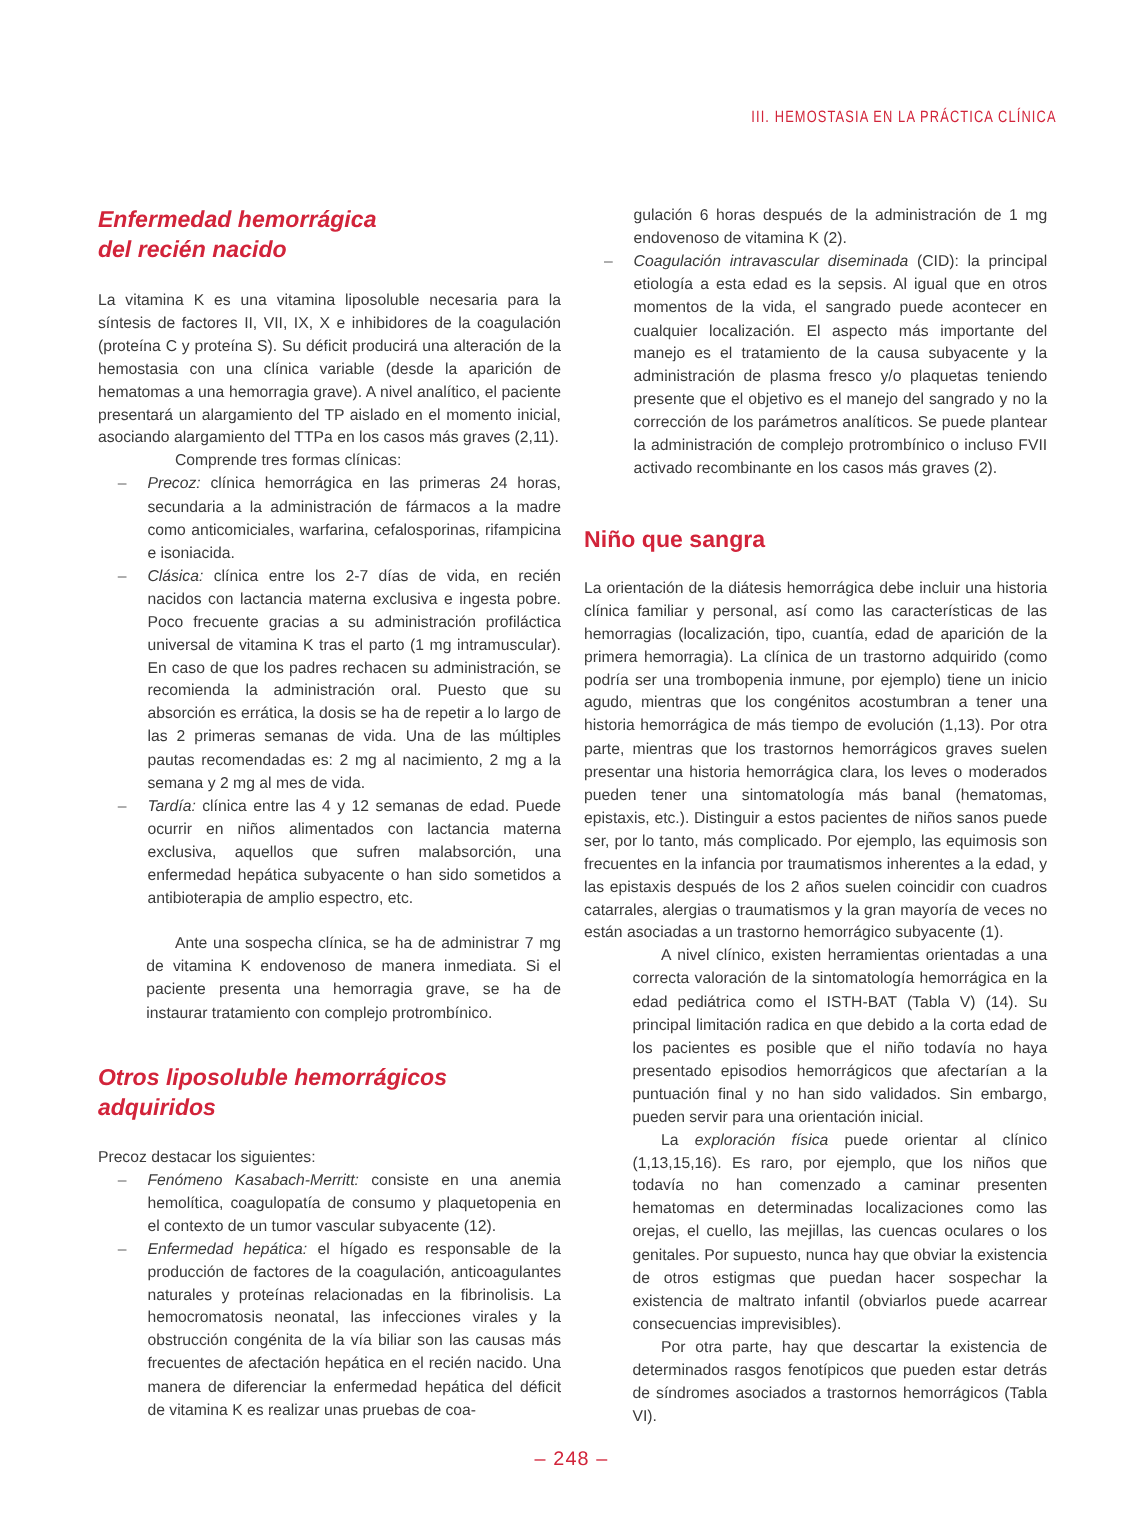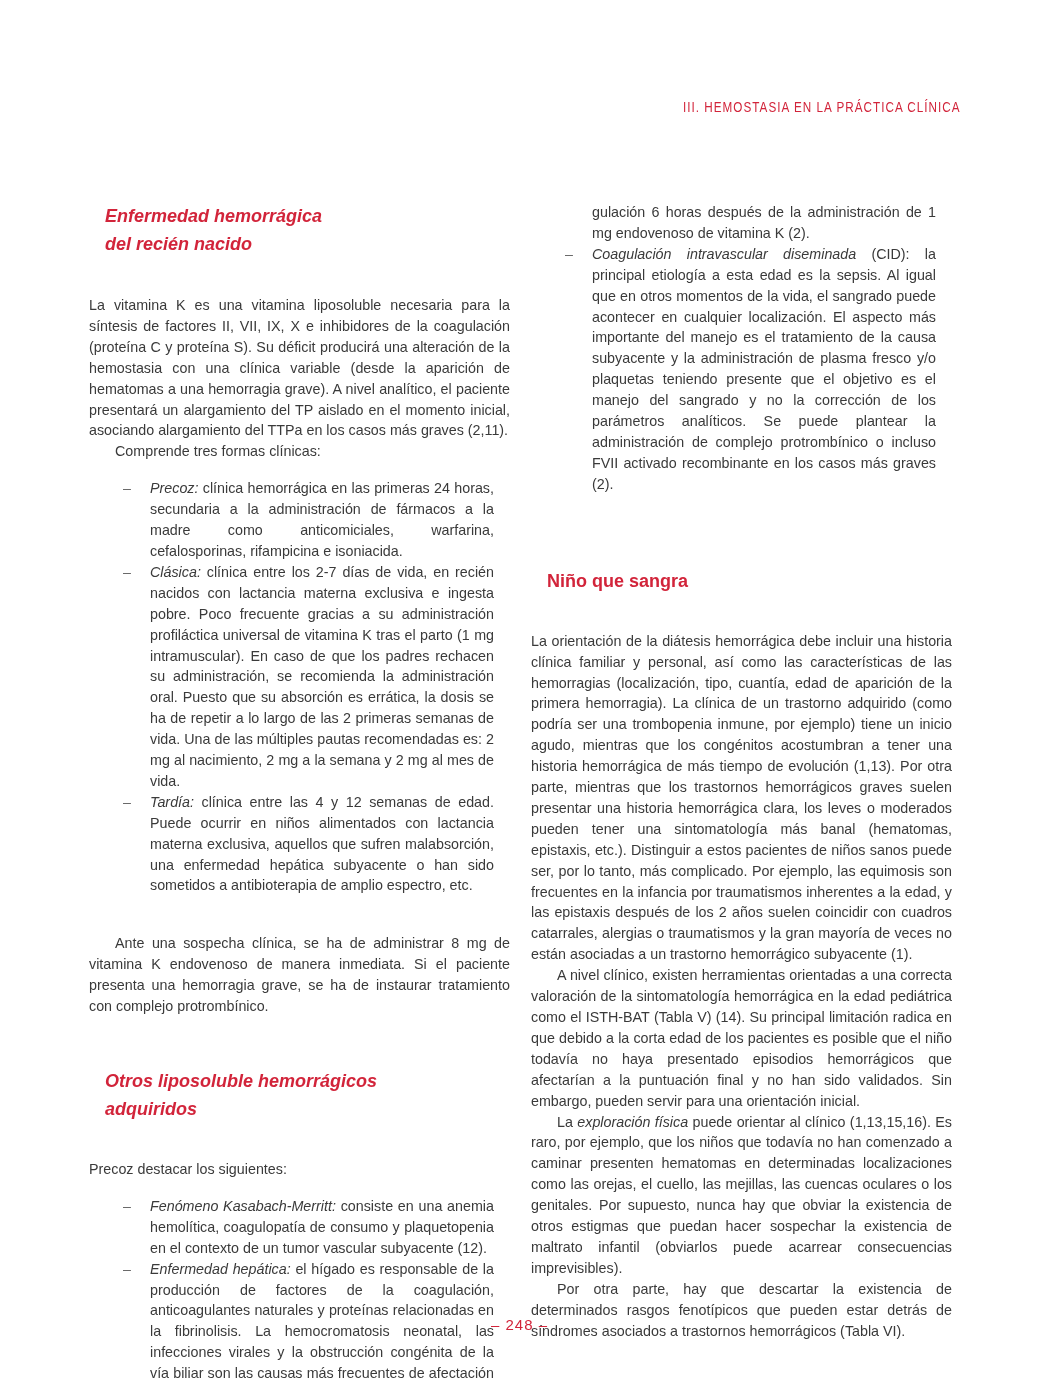--- a/index.html
+++ b/index.html
@@ -5,30 +5,30 @@
   html, body { margin: 0; padding: 0; background: #ffffff; }
   body { width: 1039px; height: 1387px; position: relative; overflow: hidden;
          font-family: "Liberation Sans", sans-serif; color: #3a3a3a; }
   .running-head { position: absolute; left: 89px; top: 98px; width: 862px; display: flex; align-items: flex-end; flex-direction: column; }
   .running-head .title { font-family: "Liberation Sans Narrow", "Liberation Sans", sans-serif; font-size: 15px; letter-spacing: 1.3px;
          color: #d2243a; white-space: nowrap; transform: scaleX(0.78); transform-origin: left bottom; display: inline-block; width: 268px; }
   .running-head .rule { flex: 1; border-bottom: 1px solid #d2243a; margin-bottom: 2px; margin-left: 0; }
   .col { position: absolute; top: 186px; width: 421px; font-size: 14.3px; line-height: 20.9px; text-align: justify; }
   .col.left { left: 89px; }
   .col.right { left: 531px; }
-  h2 { font-family: "Liberation Sans", sans-serif; font-weight: bold; color: #d2243a; margin: 16px; font-size: 18px; line-height: 28px; }
+  h2 { font-family: "Liberation Sans", sans-serif; font-weight: bold; color: #d2243a; margin: 0; font-size: 21px; line-height: 28px; }
   h2.it { font-style: italic; }
   p { margin: 0; }
-  .indent { text-indent: 26px; }
-  ul.dash { list-style: none; margin: 16px; padding: 0 0 0 45px; }
+  .indent { text-indent: 26px; margin-left: 44px; }
+  ul.dash { list-style: none; margin: 0; padding: 0 0 0 45px; }
   ul.dash li { position: relative; }
   ul.dash li::before { content: "–"; position: absolute; left: -27px; color: #6a6a6a; }
   em { font-style: italic; }
   .page-num { position: absolute; top: 1316px; left: 0; width: 1039px; text-align: center; color: #d2243a;
-              font-size: 15px; letter-spacing: 1px; }
+              font-size: 18px; letter-spacing: 1px; }
 </style>
 </head>
 <body>
 
 <div class="running-head">
   <span class="title">III. HEMOSTASIA EN LA PRÁCTICA CLÍNICA</span>
   <span class="rule"></span>
 </div>
 
 <div class="col left">
@@ -38,21 +38,21 @@
   </h2>
   <div style="height:21px"></div>
   <p>La vitamina K es una vitamina liposoluble necesaria para la síntesis de factores II, VII, IX, X e inhibidores de la coagulación (proteína C y proteína S). Su déficit producirá una alteración de la hemostasia con una clínica variable (desde la aparición de hematomas a una hemorragia grave). A nivel analítico, el paciente presentará un alargamiento del TP aislado en el momento inicial, asociando alargamiento del TTPa en los casos más graves (2,11).</p>
   <p class="indent">Comprende tres formas clínicas:</p>
   <ul class="dash">
     <li><em>Precoz:</em><span> clínica hemorrágica en las primeras 24 horas, secundaria a la administración de fármacos a la madre como anticomiciales, warfarina, cefalosporinas, rifampicina e isoniacida.</span></li>
     <li><em>Clásica:</em><span> clínica entre los 2-7 días de vida, en recién nacidos con lactancia materna exclusiva e ingesta pobre. Poco frecuente gracias a su administración profiláctica universal de vitamina K tras el parto (1 mg intramuscular). En caso de que los padres rechacen su administración, se recomienda la administración oral. Puesto que su absorción es errática, la dosis se ha de repetir a lo largo de las 2 primeras semanas de vida. Una de las múltiples pautas recomendadas es: 2 mg al nacimiento, 2 mg a la semana y 2 mg al mes de vida.</span></li>
     <li><em>Tardía:</em><span> clínica entre las 4 y 12 semanas de edad. Puede ocurrir en niños alimentados con lactancia materna exclusiva, aquellos que sufren malabsorción, una enfermedad hepática subyacente o han sido sometidos a antibioterapia de amplio espectro, etc.</span></li>
   </ul>
   <div style="height:21px"></div>
-  <p class="indent">Ante una sospecha clínica, se ha de administrar 8 mg de vitamina K endovenoso de manera inmediata. Si el paciente presenta una hemorragia grave, se ha de instaurar tratamiento con complejo protrombínico.</p>
+  <p class="indent">Ante una sospecha clínica, se ha de administrar 7 mg de vitamina K endovenoso de manera inmediata. Si el paciente presenta una hemorragia grave, se ha de instaurar tratamiento con complejo protrombínico.</p>
   <div style="height:34px"></div>
   <h2 class="it">
     <span>Otros liposoluble hemorrágicos</span><br>
     <span>adquiridos</span>
   </h2>
   <div style="height:20px"></div>
   <p>Precoz destacar los siguientes:</p>
   <ul class="dash">
     <li><em>Fenómeno Kasabach-Merritt:</em><span> consiste en una anemia hemolítica, coagulopatía de consumo y plaquetopenia en el contexto de un tumor vascular subyacente (12).</span></li>
     <li><em>Enfermedad hepática:</em><span> el hígado es responsable de la producción de factores de la coagulación, anticoagulantes naturales y proteínas relacionadas en la fibrinolisis. La hemocromatosis neonatal, las infecciones virales y la obstrucción congénita de la vía biliar son las causas más frecuentes de afectación hepática en el recién nacido. Una manera de diferenciar la enfermedad hepática del déficit de vitamina K es realizar unas pruebas de coa-</span></li>

